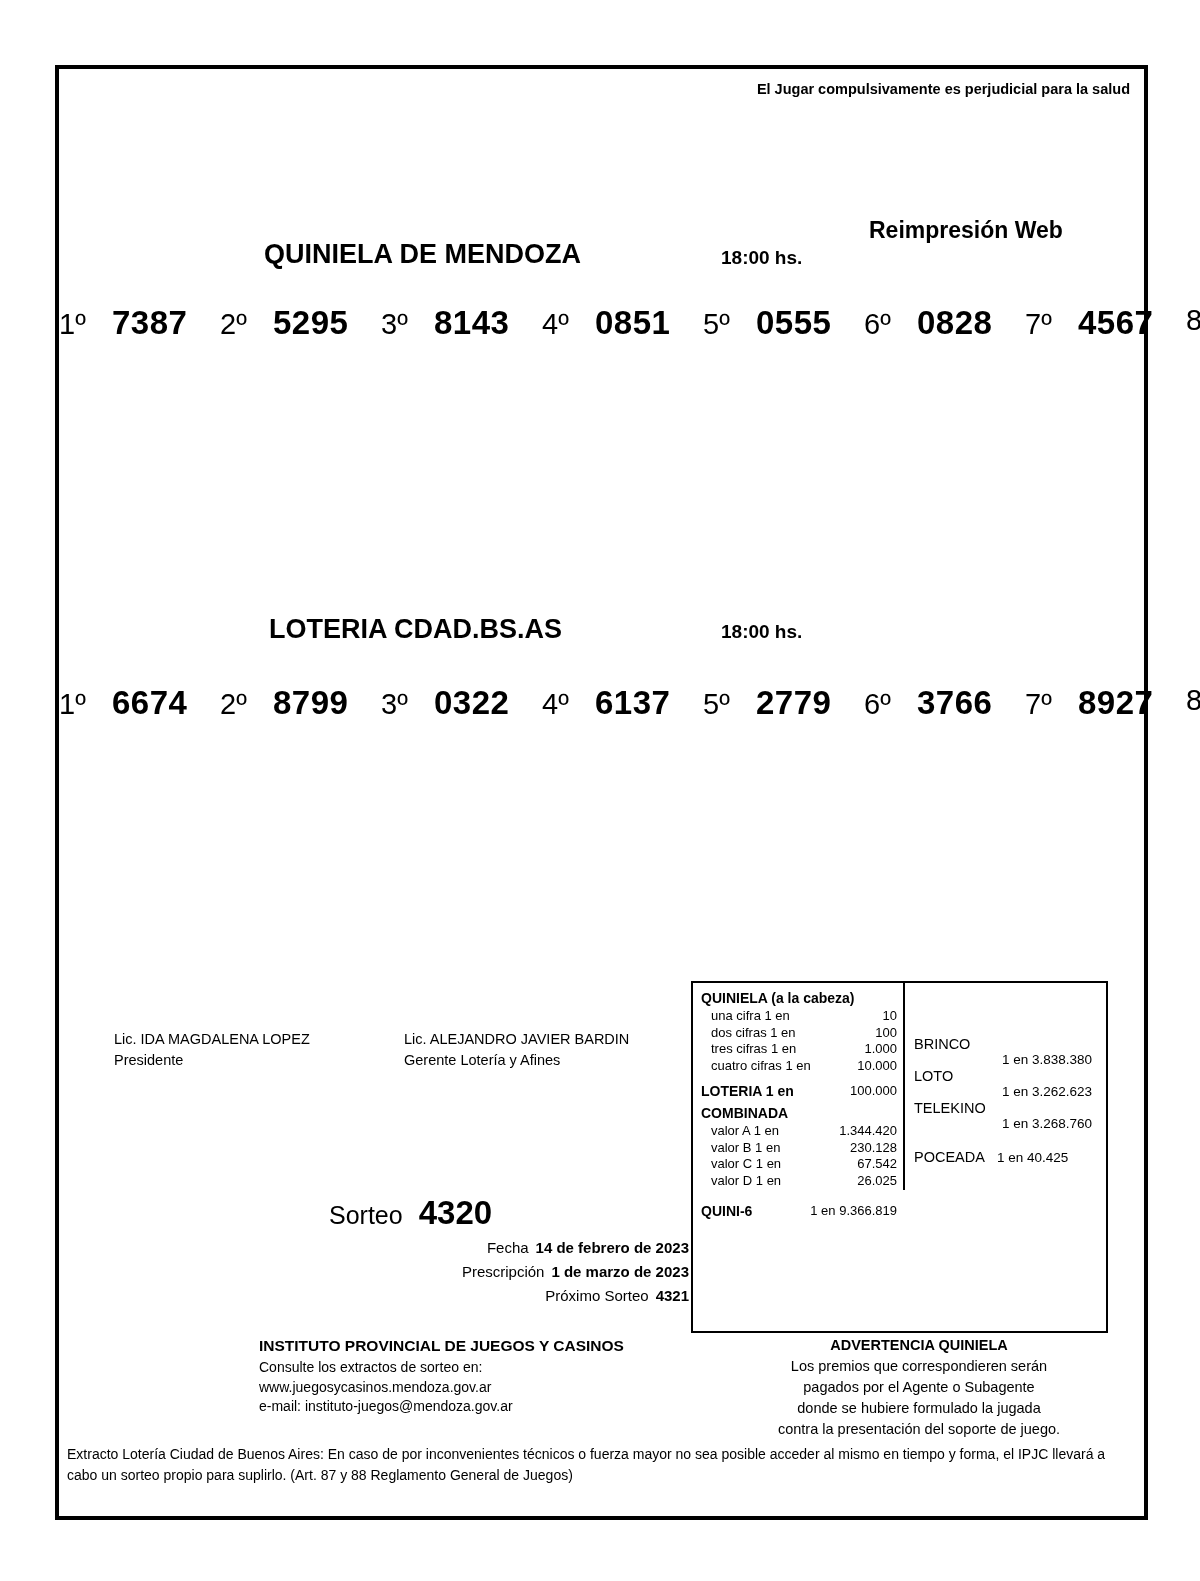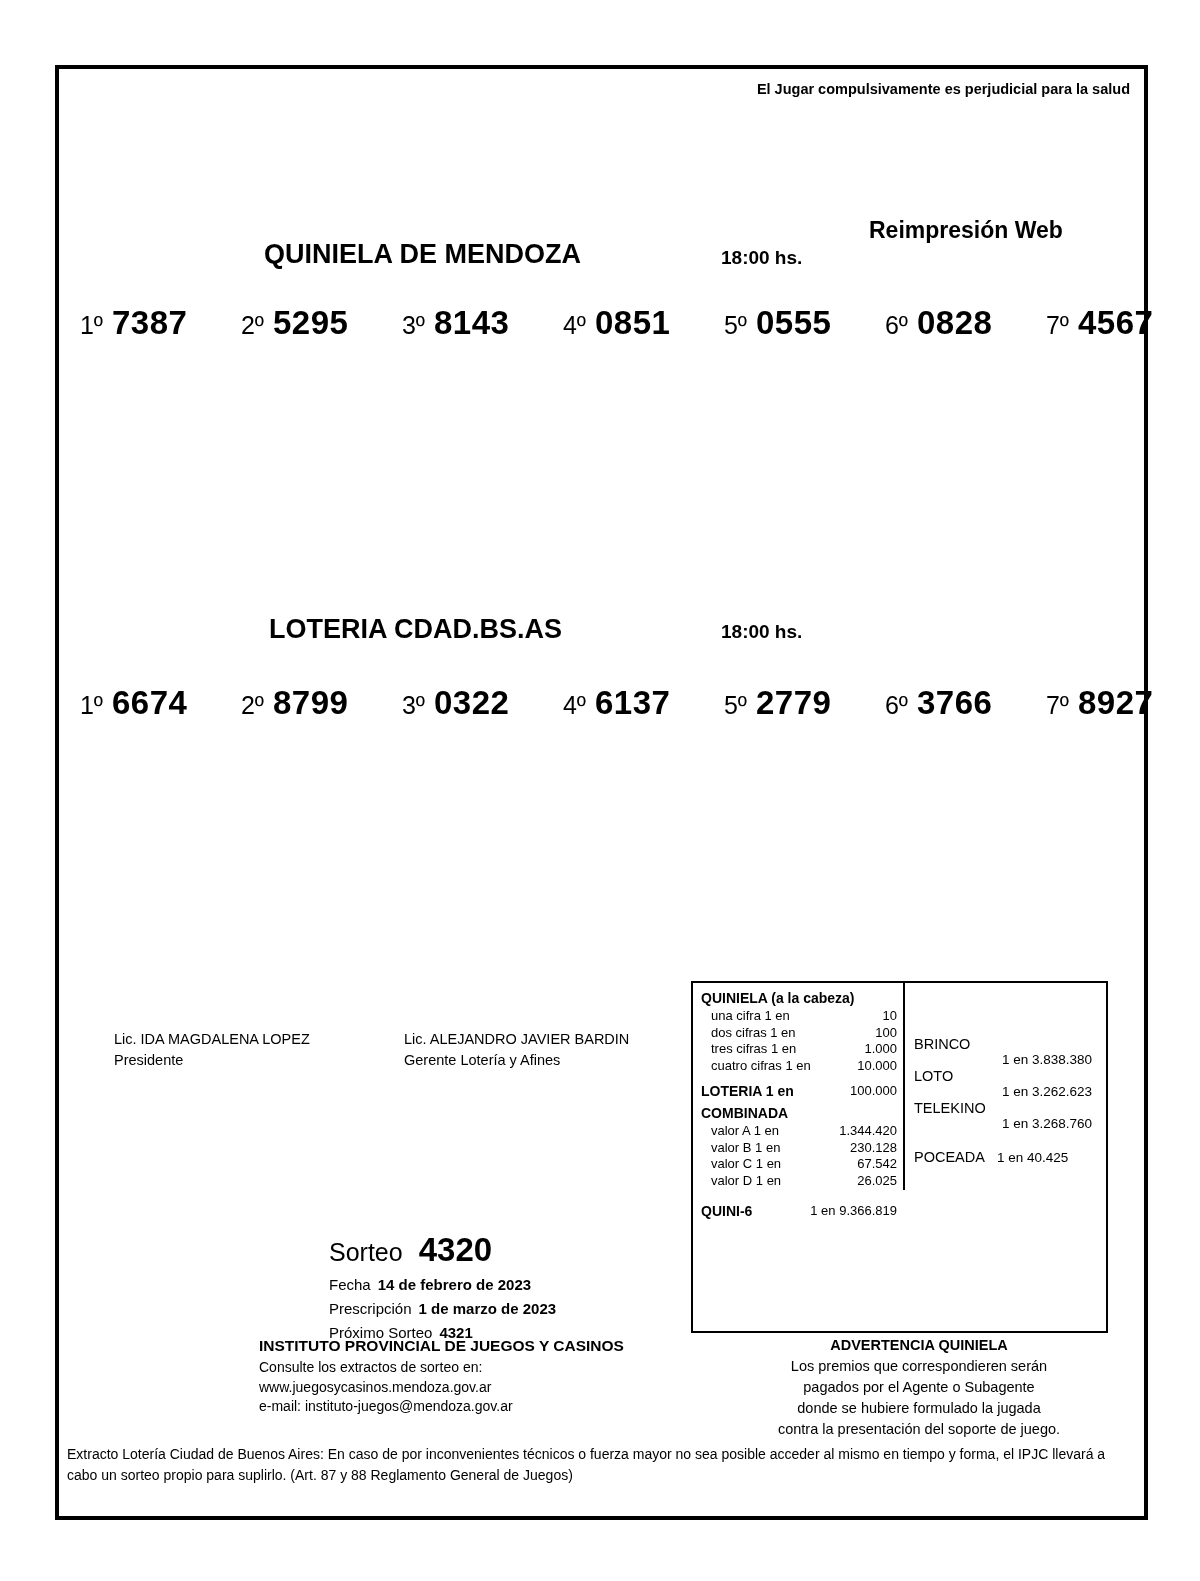--- a/index.html
+++ b/index.html
@@ -76,46 +76,46 @@
     grid-template-columns: repeat(4, 1fr);
     grid-auto-rows: 46px;
     grid-auto-flow: column;
   }
   .res-cell {
     display: flex;
     align-items: baseline;
     justify-content: center;
   }
   .res-pos {
-    font-size: 25px;
+    font-size: 29px;
     font-weight: normal;
     margin-right: 9px;
-    text-align: right;
     min-width: 44px;
   }
   .res-num {
     font-size: 33px;
     font-weight: bold;
     letter-spacing: 0.5px;
     min-width: 108px;
     text-align: left;
   }
   
   .sig {
     position: absolute;
     font-size: 14.5px;
     line-height: 21px;
     white-space: nowrap;
   }
   
   .sorteo-wrap {
     position: absolute;
     left: 270px;
-    top: 1162px;
+    top: 1125px;
     width: 360px;
+    text-align: right;
   }
   .sorteo-line {
     display: flex;
     align-items: baseline;
     margin-bottom: 4px;
   }
   .sorteo-label {
     font-size: 25px;
     font-weight: normal;
   }

